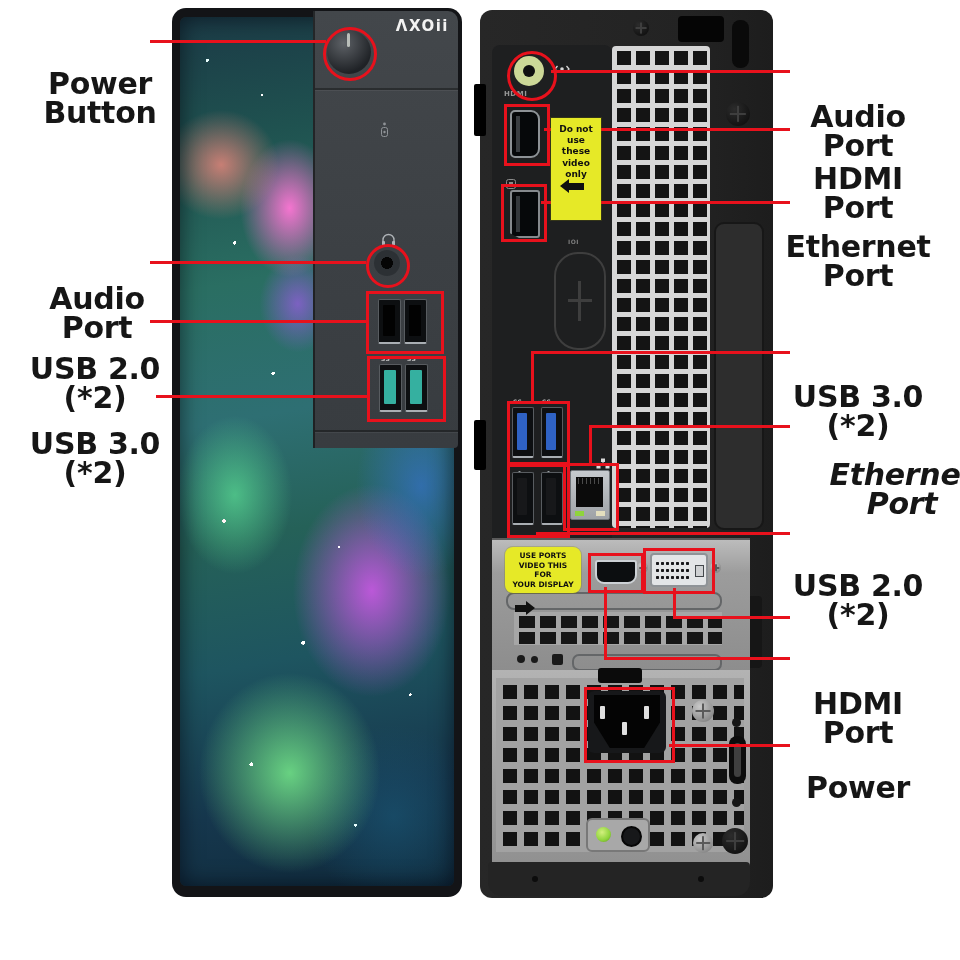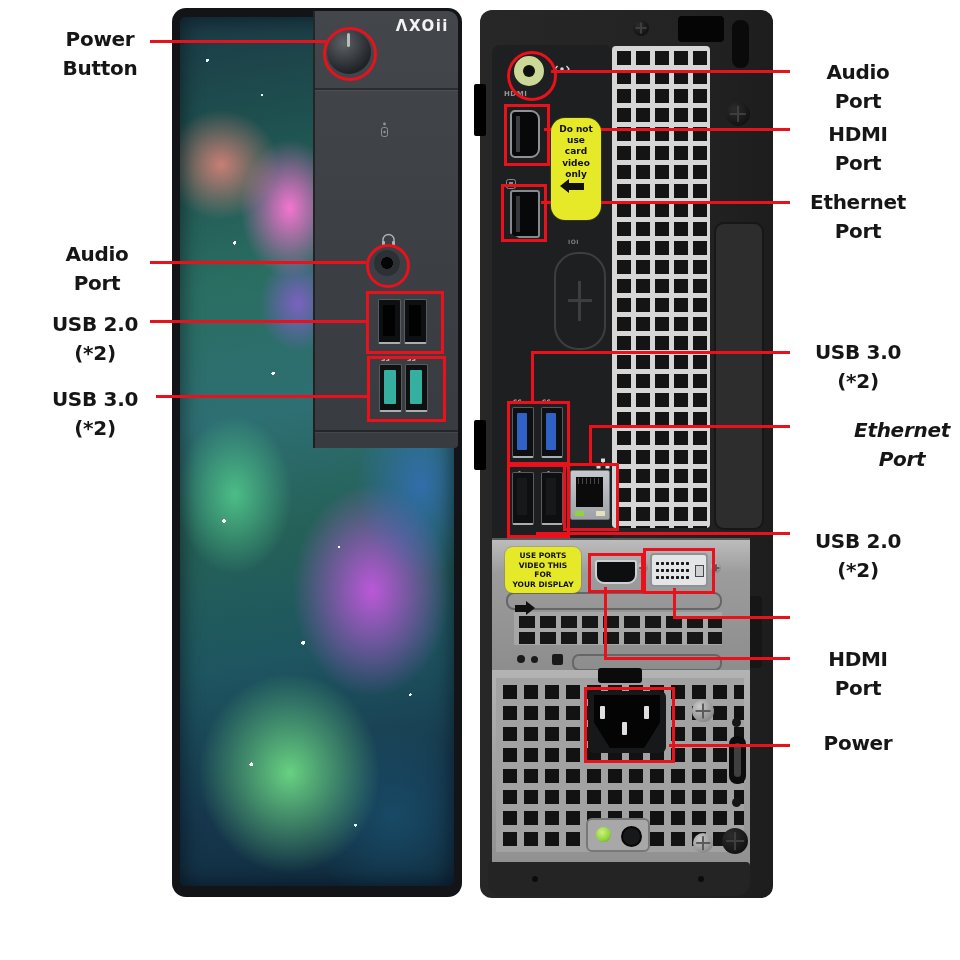--- a/index.html
+++ b/index.html
@@ -1,28 +1,28 @@
 <!DOCTYPE html>
 <html style="--annotation-red: #e8111c; --sticker-yellow: #e6e927; --led-green: #8fd43c; --usb3-front: #35b0a0; --usb3-rear: #2f62c4; --audio-ring: #ccd897;"><head>
 <meta charset="utf-8">
 <style>
   html,body{margin:0;padding:0;background:#fff;}
   .scene{position:relative;width:960px;height:960px;background:#fff;overflow:hidden;
          font-family:"DejaVu Sans","Liberation Sans",sans-serif;}
   .abs{position:absolute;}
   
-  .callout{font-weight:700;font-size:20px;line-height:29px;color:#161616;text-align:center;letter-spacing:-0.3px;}
+  .callout{font-weight:700;font-size:30px;line-height:29px;color:#161616;text-align:center;letter-spacing:-0.3px;margin-top:44px;}
   
   .red-line{background:var(--annotation-red,#e8111c);height:3px;z-index:5;}
   .red-vline{background:var(--annotation-red,#e8111c);width:3px;z-index:5;}
   .red-line.under{z-index:4;}
   .red-rect{border:3px solid var(--annotation-red,#e8111c);z-index:5;}
   .red-circle{border:3px solid var(--annotation-red,#e8111c);border-radius:50%;z-index:5;}
   
-  .sticker{background:var(--sticker-yellow,#e6e927);border-radius:14px;z-index:6;
+  .sticker{background:var(--sticker-yellow,#e6e927);border-radius:0;z-index:6;
            color:#101010;font-weight:700;text-align:center;box-shadow:0 0 0 1px rgba(120,120,0,.25);}
   .sticker1{font-size:9px;line-height:11.2px;padding-top:6px;}
   .sticker2{font-size:7.5px;line-height:9.6px;padding-top:4px;border-radius:8px;}
   .ba{position:relative;background:#101010;}
   .ba-left{width:15px;height:7px;margin:3px auto 0 auto;}
   .ba-left::before{content:"";position:absolute;left:-9px;top:-4px;width:0;height:0;
     border:7.5px solid transparent;border-right:9px solid #101010;border-left:0;}
   .ba-right{width:11px;height:7px;}
   .ba-right::after{content:"";position:absolute;right:-9px;top:-4px;width:0;height:0;
     border:7.5px solid transparent;border-left:9px solid #101010;border-right:0;}
@@ -317,21 +317,21 @@
   <div class="abs red-line" style="left:536px;top:532px;width:254px;"></div>
   <div class="abs red-vline" style="left:673px;top:588px;height:31px;"></div>
   <div class="abs red-line" style="left:673px;top:616px;width:117px;"></div>
   <div class="abs red-vline" style="left:604px;top:587px;height:73px;"></div>
   <div class="abs red-line" style="left:604px;top:657px;width:186px;"></div>
   <div class="abs red-line" style="left:669px;top:744px;width:121px;"></div>
 
   <div class="abs sticker sticker1" style="left:551px;top:118px;width:50px;height:96px;">
     <div>Do not</div>
     <div>use</div>
-    <div>card</div>
+    <div>these</div>
     <div>video</div>
     <div>only</div>
     <div class="ba ba-left"></div>
   </div>
   <div class="abs sticker sticker2" style="left:505px;top:547px;width:76px;height:42px;">
     <div>USE PORTS</div>
     <div>VIDEO THIS</div>
     <div>FOR</div>
     <div>YOUR DISPLAY</div>
     <div class="ba ba-right abs" style="right:-10px;top:16px;"></div>

